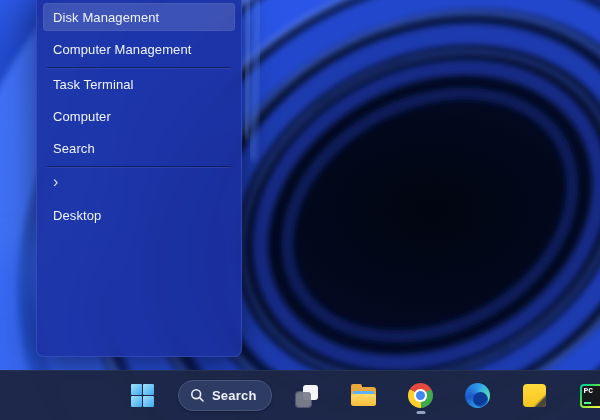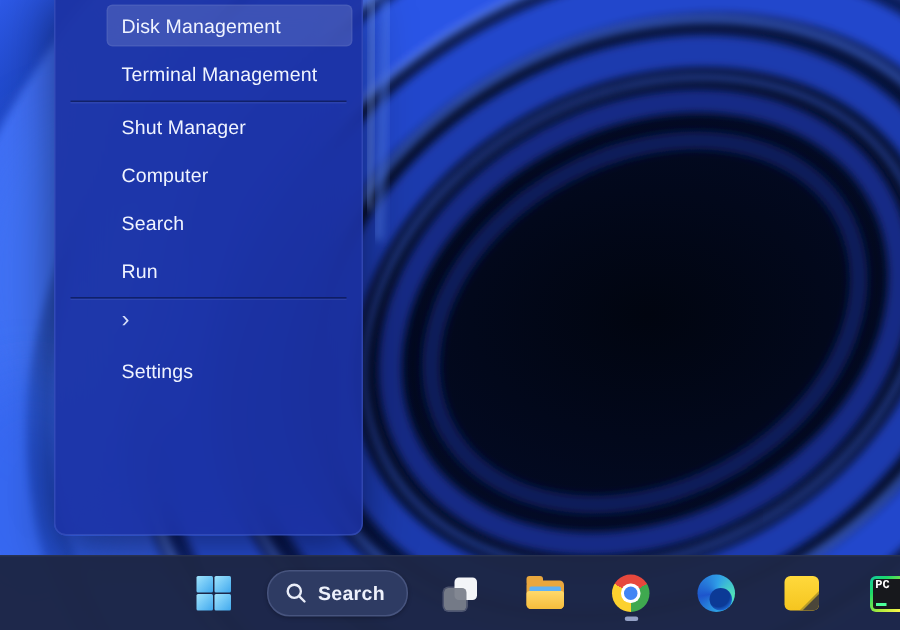--- a/index.html
+++ b/index.html
@@ -9,21 +9,21 @@
 
   
   .menu-panel{position:absolute;left:36px;top:-10px;width:206px;height:367px;
     box-sizing:border-box;padding:12px 6px 8px;border-radius:8px;
     background:rgba(27,48,158,0.88);
     backdrop-filter:blur(18px) saturate(1.2);
     border:1px solid rgba(110,140,230,0.25);
     box-shadow:0 12px 32px rgba(0,0,20,0.5);z-index:5;}
   .menu-item{display:flex;align-items:center;justify-content:space-between;
     height:28px;margin-bottom:4px;padding:0 10px;border-radius:4px;
-    color:#f0f4ff;font-size:13px;letter-spacing:.1px;cursor:default;margin-left:28px;}
+    color:#f0f4ff;font-size:13px;letter-spacing:.1px;cursor:default;}
   .menu-item.highlighted{background:rgba(255,255,255,0.14);
     box-shadow:0 0 0 1px rgba(255,255,255,0.06) inset;}
   .menu-sep{height:1px;margin:0 4px 2px;background:rgba(8,14,52,0.55);
     box-shadow:0 1px 0 rgba(255,255,255,0.07);}
   .chev{font-size:16px;line-height:1;color:#d6def8;margin-right:-2px;transform:translateY(-1px);}
 
   
   .taskbar{position:absolute;left:0;right:0;bottom:0;height:49px;
     background:rgba(29,38,69,0.97);border-top:1px solid rgba(255,255,255,0.05);z-index:10;}
   .tb-row{position:absolute;left:122px;top:0;bottom:0;display:flex;align-items:center;gap:4px;}
@@ -135,41 +135,38 @@
     <ellipse cx="20" cy="330" rx="60" ry="80" fill="#2e62ee" opacity="0.5" filter="url(#glow)"></ellipse>
     <path d="M249,0 L246,140" stroke="#7fa6fa" stroke-width="3" opacity="0.9" filter="url(#soft)"></path>
     <path d="M258,0 L252,160" stroke="#4f7cf0" stroke-width="7" opacity="0.6" filter="url(#soft)"></path>
   </svg>
 
   <div class="menu-panel" id="menu-panel">
       <div class="menu-item highlighted">
         <span>Disk Management</span>
       </div>
       <div class="menu-item">
-        <span>Terminal Management</span>
+        <span>Computer Management</span>
       </div>
       <div class="menu-sep"></div>
       <div class="menu-item">
-        <span>Shut Manager</span>
+        <span>Task Terminal</span>
       </div>
       <div class="menu-item">
         <span>Computer</span>
       </div>
       <div class="menu-item">
         <span>Search</span>
       </div>
-      <div class="menu-item">
-        <span>Run</span>
-      </div>
       <div class="menu-sep"></div>
       <div class="menu-item">
         <span class="chev">›</span>
       </div>
       <div class="menu-item">
-        <span>Settings</span>
+        <span>Desktop</span>
       </div>
     </div>
 
   <div class="taskbar">
     <div class="tb-row">
       <div class="tb-btn">
         <div class="winlogo">
             <i></i>
             <i></i>
             <i></i>

